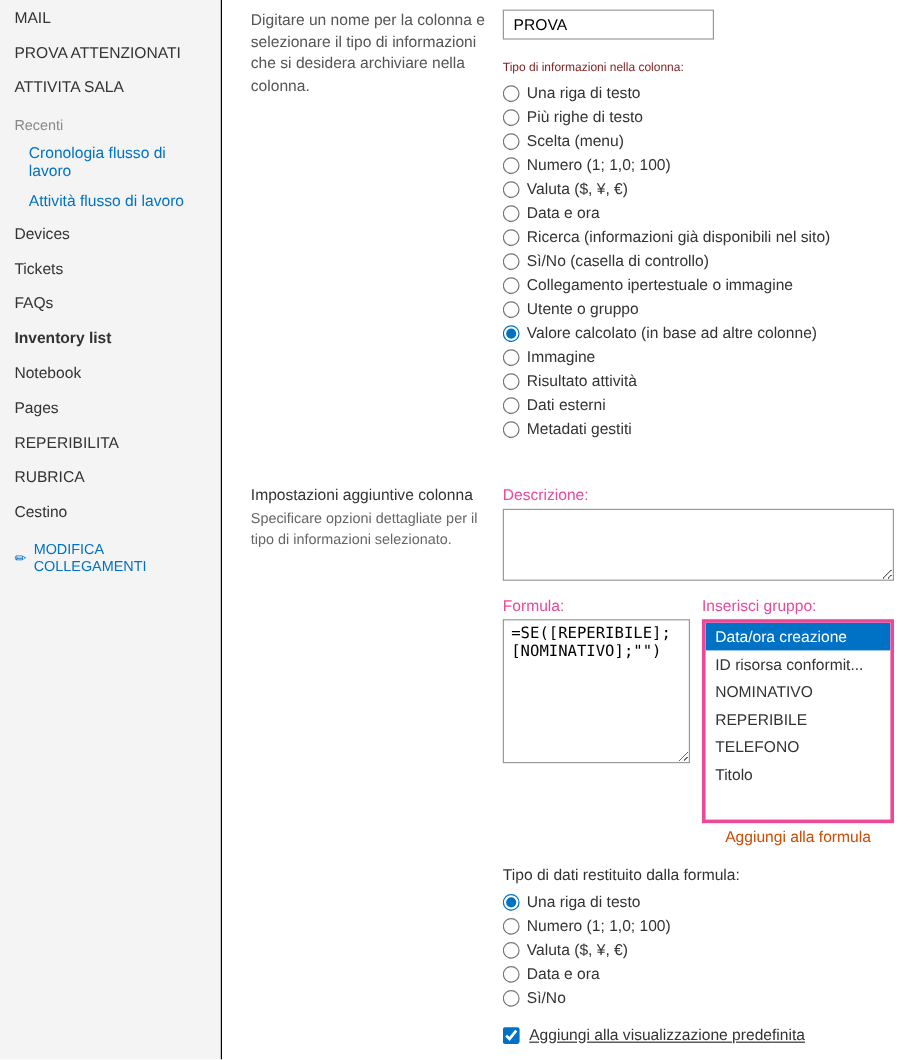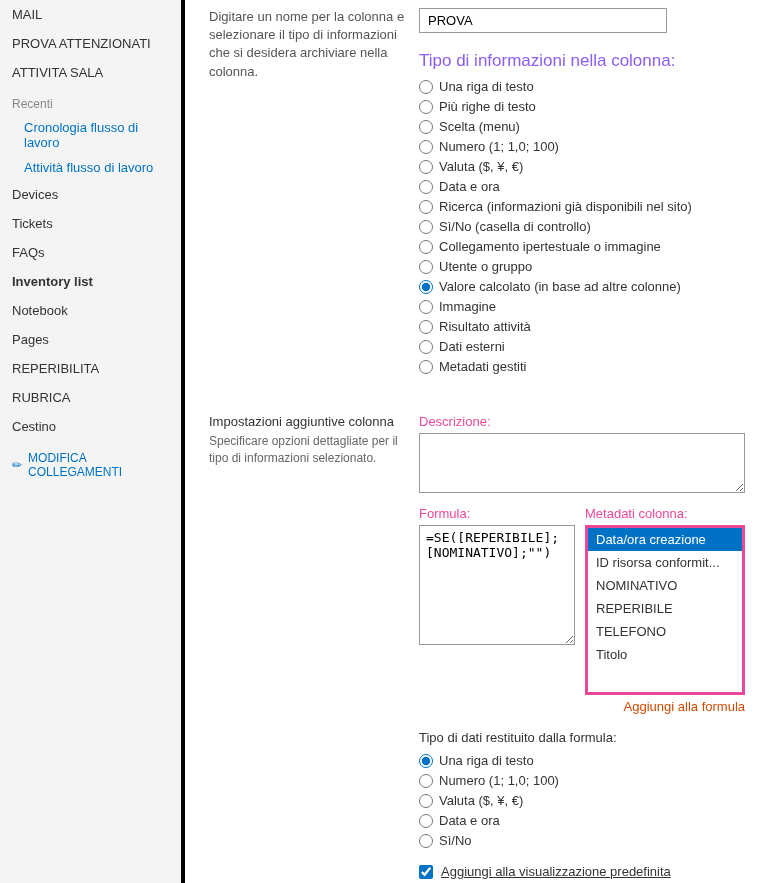--- a/index.html
+++ b/index.html
@@ -1,46 +1,46 @@
 <!DOCTYPE html>
 <html><head>
   <meta charset="utf-8">
   <style>
     * { box-sizing: border-box; margin: 0; padding: 0; }
     body { font-family: 'Segoe UI', Arial, sans-serif; font-size: 13px; color: #333; background: #fff; display: flex; height: 883px; overflow: hidden; }
 
     
-    .sidebar { width: 185px; min-width: 185px; background: #f4f4f4; border-right: 4px solid #000000; padding: 0; overflow-y: auto; }
+    .sidebar { width: 185px; min-width: 185px; background: #f4f4f4; border-right: 1px solid #000000; padding: 0; overflow-y: auto; }
     .sidebar-item { padding: 7px 12px; cursor: pointer; color: #333; font-size: 13px; }
     .sidebar-item.section-header { font-size: 12px; color: #888; padding: 10px 12px 4px 12px; cursor: default; }
     .sidebar-subitem { padding: 5px 12px 5px 24px; cursor: pointer; color: #0072c6; font-size: 13px; }
     .sidebar-item.active { font-weight: 600; }
     .sidebar-edit { padding: 10px 12px; color: #0072c6; cursor: pointer; font-size: 12px; display: flex; align-items: center; gap: 6px; }
     .pencil-icon { font-size: 12px; }
 
     .description-text { color: #555; font-size: 13px; margin-bottom: 18px; max-width: 220px; line-height: 1.4; }
 
-    .name-input { width: 248px; padding: 4px 8px; border: 1px solid #999; font-size: 13px; margin-bottom: 18px; }
-
-    .section-label { font-size: 17px; color: #8b5cf6; margin-bottom: 8px; }
+    .name-input { width: 176px; padding: 4px 8px; border: 1px solid #999; font-size: 13px; margin-bottom: 18px; }
+
+    .section-label { font-size: 10px; color: #7f1d1d; margin-bottom: 8px; }
 
     .radio-group { display: flex; flex-direction: column; gap: 5px; margin-bottom: 16px; }
     .radio-item { display: flex; align-items: center; gap: 6px; font-size: 13px; cursor: pointer; }
     .radio-item input[type=radio] { accent-color: #0072c6; cursor: pointer; width: 14px; height: 14px; }
 
     .field-label { font-size: 13px; color: #ec4899; margin-bottom: 4px; }
 
     textarea.desc-area { width: 100%; height: 60px; border: 1px solid #999; padding: 4px 6px; font-size: 13px; resize: vertical; }
     textarea.formula-area { width: 100%; height: 120px; border: 1px solid #999; padding: 4px 6px; font-size: 13px; resize: vertical; font-family: monospace; }
 
     .insert-col-box { border: 3px solid #ec4899; height: 170px; overflow-y: auto; font-size: 13px; }
     .insert-col-item { padding: 4px 8px; cursor: pointer; color: #333; }
     .insert-col-item.selected { background: #0072c6; color: #fff; }
 
-    .add-formula-link { color: #d04a02; font-size: 13px; text-align: right; cursor: pointer; display: block; margin-top: 4px; }
+    .add-formula-link { color: #d04a02; font-size: 13px; text-align: center; cursor: pointer; display: block; margin-top: 4px; }
 
     .return-type-section { margin-top: 16px; }
     .return-type-label { font-size: 13px; margin-bottom: 8px; }
 
     .add-default-view { display: flex; align-items: center; gap: 8px; margin-top: 16px; font-size: 13px; text-decoration: underline; }
     .add-default-view input[type=checkbox] { accent-color: #0072c6; width: 14px; height: 14px; cursor: pointer; }
 
     .section-settings { margin-top: 24px; }
     .settings-label { font-size: 13px; color: #333; margin-bottom: 4px; }
     .settings-desc { font-size: 12px; color: #666; line-height: 1.4; }
@@ -170,21 +170,21 @@
           <div class="field-label">Descrizione:</div>
           <textarea class="desc-area" style=""></textarea>
 
           
           <div style="display:flex; gap:10px; margin-top:10px;">
             <div style="flex:1;">
               <div class="field-label">Formula:</div>
               <textarea class="formula-area" placeholder="=SE([REPERIBILE];[NOMINATIVO];&quot;&quot;)" style="">=SE([REPERIBILE];[NOMINATIVO];"")</textarea>
             </div>
             <div style="width:160px; min-width:160px;">
-              <div class="field-label">Metadati colonna:</div>
+              <div class="field-label">Inserisci gruppo:</div>
               <div class="insert-col-box scrollbar-y">
                 <div class="insert-col-item selected">Data/ora creazione</div>
                 <div class="insert-col-item">ID risorsa conformit...</div>
                 <div class="insert-col-item">NOMINATIVO</div>
                 <div class="insert-col-item">REPERIBILE</div>
                 <div class="insert-col-item">TELEFONO</div>
                 <div class="insert-col-item">Titolo</div>
               </div>
               <a class="add-formula-link">Aggiungi alla formula</a>
             </div>

